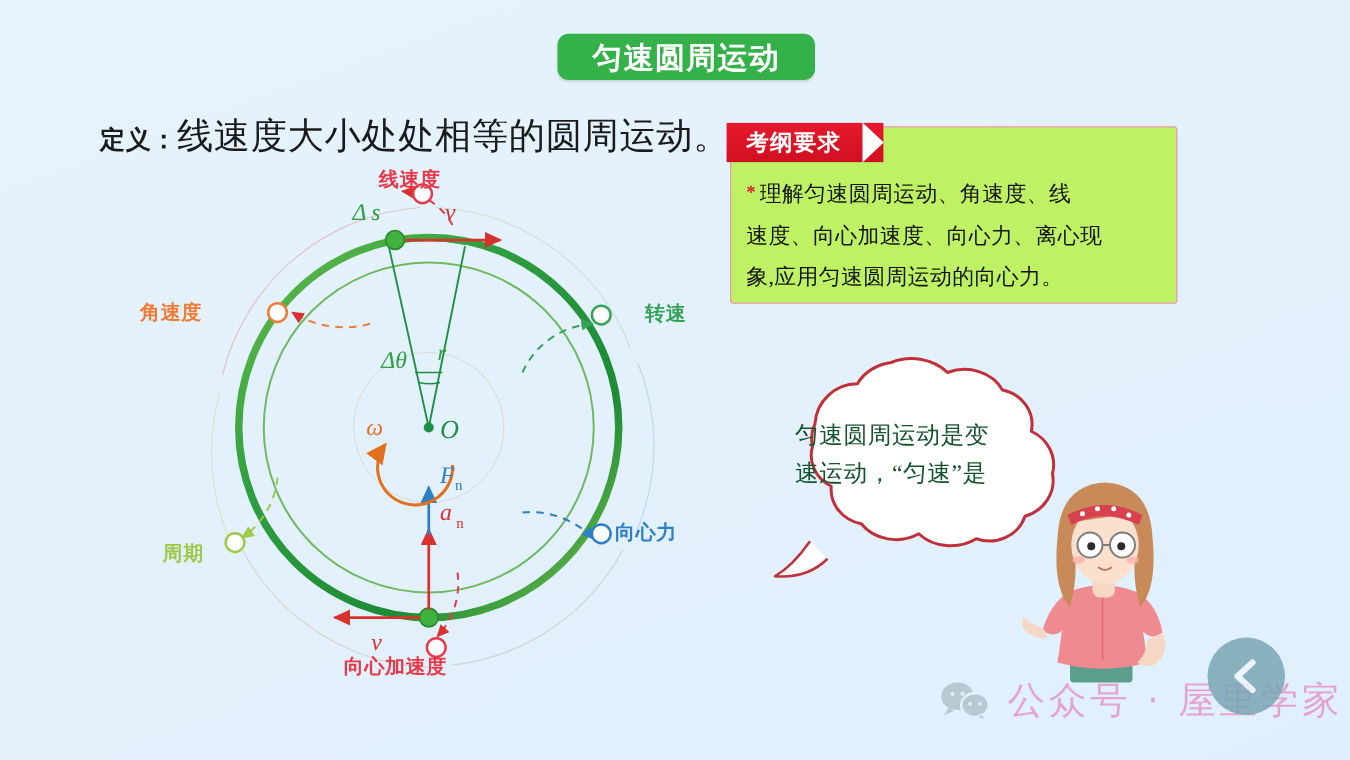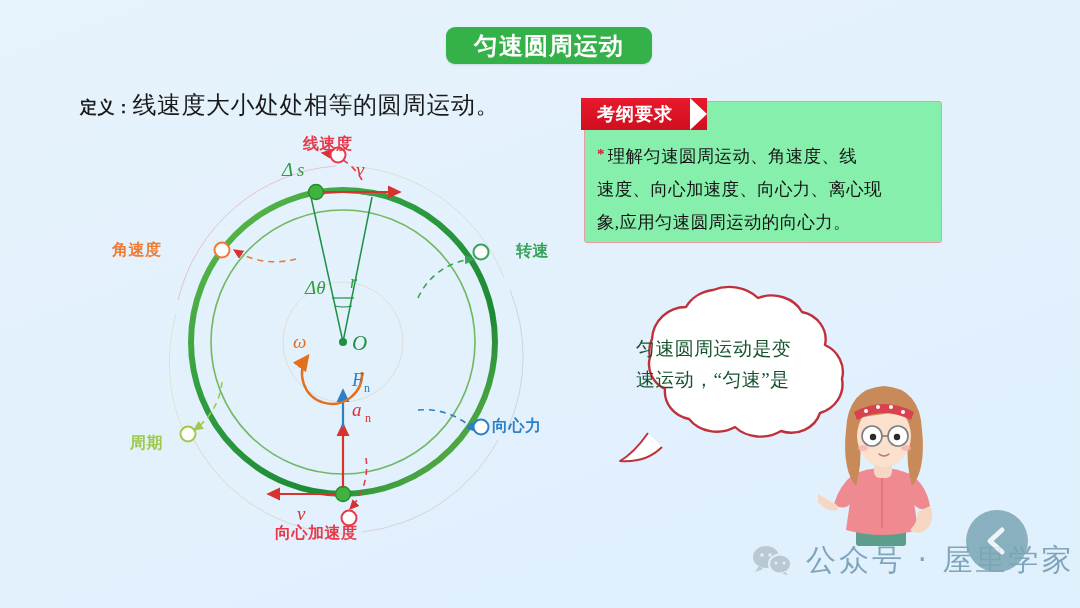--- a/index.html
+++ b/index.html
@@ -50,36 +50,36 @@
     left: 80px;
     top: 89px;
     font-size: 23px;
     color: #1a1a1a;
     white-space: nowrap;
     letter-spacing: 0.5px;
   }
   #definition .lead {
     font-family: "DejaVu Sans", "Liberation Sans", sans-serif;
     font-weight: bold;
-    font-size: 17px;
+    font-size: 20px;
   }
   #definition .body {
     font-family: "Liberation Serif", "DejaVu Serif", serif;
-    font-size: 24px;
+    font-size: 29px;
     margin-top: 36px;
   }
 
   
   #exam-card {
     position: absolute;
     left: 584px;
     top: 101px;
     width: 358px;
     height: 142px;
-    background: #86efac;
+    background: #bef264;
     border: 1.5px solid #e99aa8;
     border-radius: 3px;
     box-sizing: border-box;
   }
   #exam-ribbon {
     position: absolute;
     left: -4px;
     top: -4px;
     height: 32px;
     padding: 0 34px 0 16px;
@@ -182,21 +182,21 @@
     left: 752px;
     top: 540px;
     display: flex;
     align-items: center;
     gap: 14px;
     opacity: 0.45;
   }
   #watermark .wm-text {
     font-family: "DejaVu Sans", "Liberation Sans", sans-serif;
     font-size: 30px;
-    color: #0c4a6e;
+    color: #ec4899;
     letter-spacing: 3px;
     white-space: nowrap;
   }
 
   
   #back-button {
     position: absolute;
     left: 966px;
     top: 510px;
     width: 62px;

